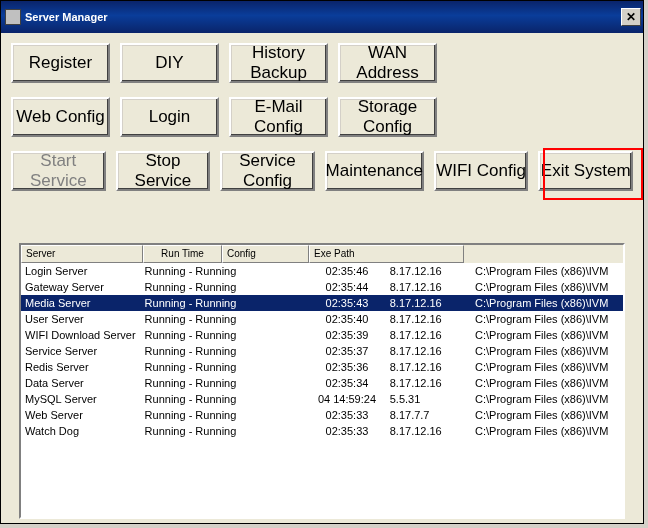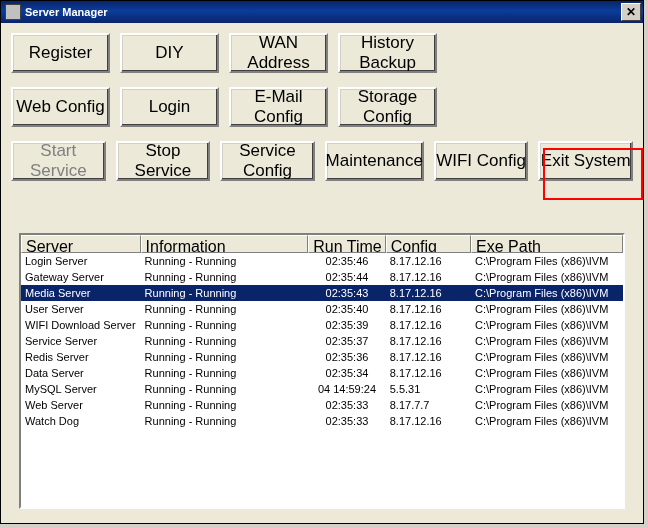--- a/index.html
+++ b/index.html
@@ -1,34 +1,34 @@
 <!DOCTYPE html>
 <html><head>
 <meta charset="utf-8">
 <style>
   html,body{margin:0;padding:0;font-family:Tahoma,Arial,sans-serif;font-size:11px;background:#d4d0c8;}
   .window{position:relative;width:644px;height:524px;border:1px solid #000;background:#ece9d8;box-sizing:border-box;}
-  .titlebar{height:22px;background:linear-gradient(to bottom,#0a246a,#0a3d9a 45%,#0a246a);color:#fff;display:flex;align-items:center;padding:0 2px;font-weight:bold;font-size:11px;}
+  .titlebar{height:32px;background:linear-gradient(to bottom,#0a246a,#0a3d9a 45%,#0a246a);color:#fff;display:flex;align-items:center;padding:0 2px;font-weight:bold;font-size:11px;}
   .titlebar .ticon{width:14px;height:14px;margin:0 4px 0 2px;display:inline-block;background:#c0c0c0;border:1px solid #404040;}
   .titlebar .title{flex:1;}
   .titlebar .close{width:18px;height:16px;background:#d4d0c8;border:1px solid #fff;border-right-color:#404040;border-bottom-color:#404040;color:#000;display:flex;align-items:center;justify-content:center;font-family:Arial;font-size:12px;font-weight:bold;line-height:1;cursor:pointer;}
   .client{position:relative;padding:10px 10px 10px 10px;height:calc(100% - 22px);box-sizing:border-box;}
   .btnrow{display:flex;gap:10px;margin-bottom:14px;}
   .btn{width:95px;height:36px;display:flex;align-items:center;justify-content:center;
        background:#ece9d8;
        border:2px solid;border-color:#fff #808080 #808080 #fff;
        box-shadow:inset -1px -1px 0 #404040, inset 1px 1px 0 #d4d0c8;
        font-size:17px;text-align:center;cursor:pointer;user-select:none;}
   .btn.disabled{color:#808080;cursor:default;}
   .highlight-box{position:absolute;border:2px solid #ff0000;pointer-events:none;box-sizing:border-box;}
   .grid{position:absolute;left:18px;right:18px;top:210px;bottom:14px;
         border:2px solid;border-color:#808080 #fff #fff #808080;background:#fff;overflow:hidden;}
   .ghead{display:flex;background:#ece9d8;height:18px;}
   .gh{border:1px solid;border-color:#fff #808080 #808080 #fff;box-sizing:border-box;
-      padding:2px 4px;font-size:16px;overflow:hidden;white-space:nowrap;}
+      padding:2px 4px;font-size:10px;overflow:hidden;white-space:nowrap;}
   .gbody{height:calc(100% - 18px);overflow:hidden;background:#fff;}
   .grow{display:flex;height:16px;align-items:center;}
   .grow.sel{background:#0a246a;color:#fff;}
   .gc{padding:1px 4px;overflow:hidden;white-space:nowrap;box-sizing:border-box;}
   .c0{width:122px;}
   .c1{width:171px;}
   .c2{width:79px;text-align:center;}
   .c3{width:87px;}
   .c4{width:155px;}
 </style>
@@ -40,42 +40,41 @@
     <span class="ticon"></span>
     <span class="title">Server Manager</span>
     <div class="close">
         <span>✕</span>
       </div>
   </div>
   <div class="client">
     <div class="btnrow" id="row1">
         <div class="btn">Register</div>
         <div class="btn">DIY</div>
+        <div class="btn">History Backup</div>
         <div class="btn">WAN Address</div>
-        <div class="btn">History Backup</div>
       </div>
     <div class="btnrow" id="row2">
         <div class="btn">Web Config</div>
         <div class="btn">Login</div>
         <div class="btn">E-Mail Config</div>
         <div class="btn">Storage Config</div>
       </div>
     <div class="btnrow" id="row3">
         <div class="btn disabled">Start Service</div>
         <div class="btn">Stop Service</div>
         <div class="btn">Service Config</div>
         <div class="btn">Maintenance</div>
         <div class="btn">WIFI Config</div>
         <div class="btn">Exit System</div>
       </div>
 
     <div class="grid">
       <div class="ghead" id="ghead">
           <div class="gh c0">Server</div>
-          <div class="gh c1">Information</div>
           <div class="gh c2">Run Time</div>
           <div class="gh c3">Config</div>
           <div class="gh c4">Exe Path</div>
         </div>
       <div class="gbody" id="gbody">
           <div class="grow">
             <div class="gc c0">Login Server</div>
             <div class="gc c1">Running - Running</div>
             <div class="gc c2">02:35:46</div>
             <div class="gc c3">8.17.12.16</div>

